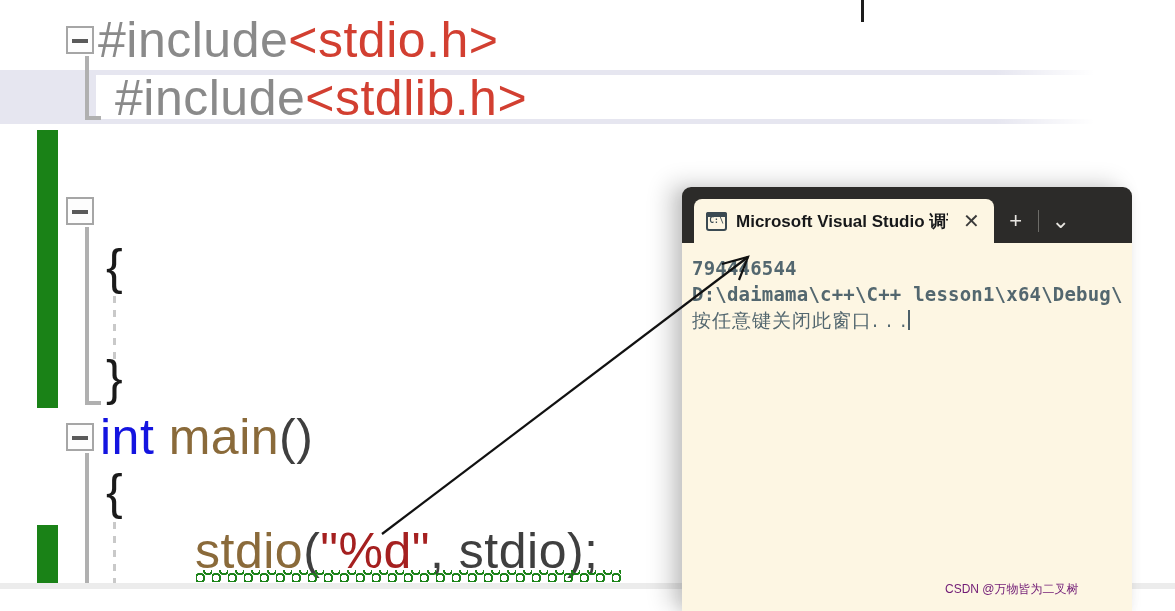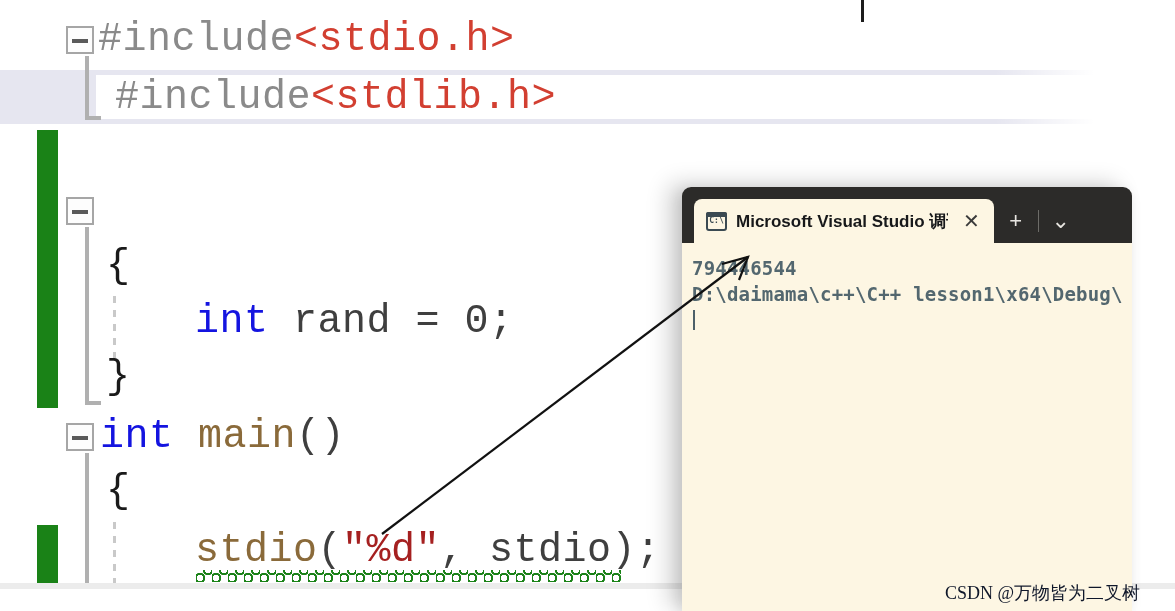--- a/index.html
+++ b/index.html
@@ -54,22 +54,22 @@
   }
   
   .indent-guide {
     position: absolute; width: 3px;
     background: repeating-linear-gradient(to bottom, #c9c9c9 0 7px, transparent 7px 14px);
   }
 
   
   .code-line {
     position: absolute; white-space: pre;
-    font-family: Liberation Mono, monospace;
-    font-size: 40px; line-height: 44px; letter-spacing: 0.5px;
+    font-family: Liberation Sans, sans-serif;
+    font-size: 50px; line-height: 44px; letter-spacing: 0.5px;
     color: #3b3b3b;
   }
   .tok-pre   { color: #8a8a8a; }          
   .tok-hdr   { color: #d23f31; }          
   .tok-kw    { color: #1414e0; }          
   .tok-id    { color: #3f3f3f; }          
   .tok-fn    { color: #8a6a3a; }          
   .tok-str   { color: #a52020; }          
   .tok-punc  { color: #3f3f3f; }
   .tok-brace { color: #1a1a1a; }
@@ -158,22 +158,22 @@
   .console-line.cjk { font-family: "DejaVu Sans", sans-serif; font-weight: normal;
                       letter-spacing: 1px; }
   #console-caret {
     display: inline-block; width: 2px; height: 20px; background: #4d6069;
     vertical-align: -3px; margin-left: 1px;
   }
 
   
   #watermark {
     position: absolute; left: 945px; top: 581px;
-    font-family: Liberation Serif, serif;
-    font-size: 18px; color: #0f172a; white-space: nowrap;
+    font-family: Liberation Sans, sans-serif;
+    font-size: 12px; color: #701a75; white-space: nowrap;
   }
 </style>
 </head>
 <body>
 
 <div id="root">
 
   <div id="editor">
 
     <div class="line-highlight" style="top: 70px; width: 1175px; background: rgb(230, 230, 240);">
@@ -193,21 +193,20 @@
 
     <div class="fold-box" style="left:66px; top:423px;"></div>
     <div class="fold-guide" style="left:85px; top:453px; height:132px;"></div>
 
     <div class="indent-guide" style="left:113px; top:296px; height:70px;"></div>
     <div class="indent-guide" style="left:113px; top:522px; height:64px;"></div>
 
     <div class="code-line" style="left:98px; top:18px;" id="cl0"><span class="tok-pre">#include</span><span class="tok-hdr">&lt;stdio.h&gt;</span></div>
     <div class="code-line" style="left:115px; top:76px;" id="cl1"><span class="tok-pre">#include</span><span class="tok-hdr">&lt;stdlib.h&gt;</span></div>
     <div class="code-line" style="left:106px; top:245px;" id="cl3"><span class="tok-brace">{</span></div>
-    <div class="code-line" style="left:195px; top:300px;" id="cl4"><span class="tok-kw">int</span><span class="tok-id"> rand = 0;</span></div>
     <div class="code-line" style="left:106px; top:356px;" id="cl5"><span class="tok-brace">}</span></div>
     <div class="code-line" style="left:100px; top:415px;" id="cl6"><span class="tok-kw">int</span><span class="tok-fn"> main</span><span class="tok-punc">()</span></div>
     <div class="code-line" style="left:106px; top:470px;" id="cl7"><span class="tok-brace">{</span></div>
     <div class="code-line" style="left:195px; top:529px;" id="cl8"><span class="tok-fn">stdio</span><span class="tok-punc">(</span><span class="tok-str">"%d"</span><span class="tok-id">, stdio</span><span class="tok-punc">);</span></div>
 
     <div class="squiggle" style="left:196px; top:570px; width:425px;"></div>
 
     <div id="editor-fade"></div>
   </div>
 
@@ -225,21 +224,21 @@
       <div id="tabbar-actions">
         <span class="tab-action">+</span>
         <span id="tabbar-divider"></span>
         <span class="tab-action">⌄</span>
       </div>
     </div>
 
     <div id="console-body" style="background: rgb(253, 246, 227);">
       <div class="console-line" style="color: rgb(83, 103, 111);">794446544</div>
       <div class="console-line" style="color: rgb(83, 103, 111);">D:\daimama\c++\C++ lesson1\x64\Debug\</div>
-      <div class="console-line cjk" style="color: rgb(83, 103, 111);"><span id="console-caret"></span></div>
+      <div class="console-line cjk" style="color: rgb(83, 103, 111);"><span>按任意键关闭此窗口. . .</span><span id="console-caret"></span></div>
     </div>
   </div>
 
   <svg id="arrow" viewBox="0 0 1175 611" xmlns="http://www.w3.org/2000/svg">
     <line id="arrow-line" x1="382" y1="534" x2="748" y2="257" stroke="#111111" stroke-width="2.2"></line>
     <polyline id="arrow-head" points="722,264 748,257 739,280" fill="none" stroke="#111111" stroke-width="2.2" stroke-linejoin="miter"></polyline>
   </svg>
 
   <div id="watermark">CSDN @万物皆为二叉树</div>
 

